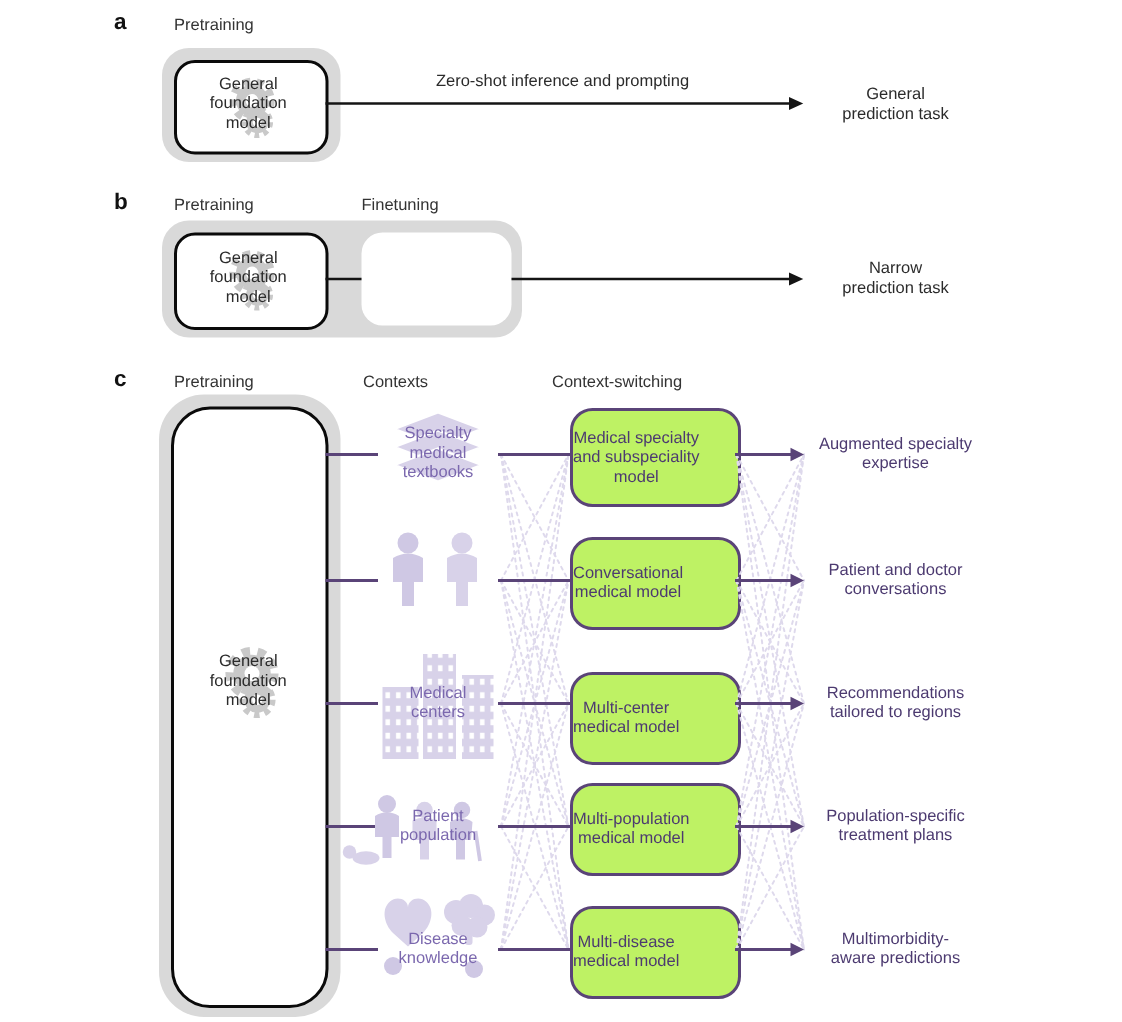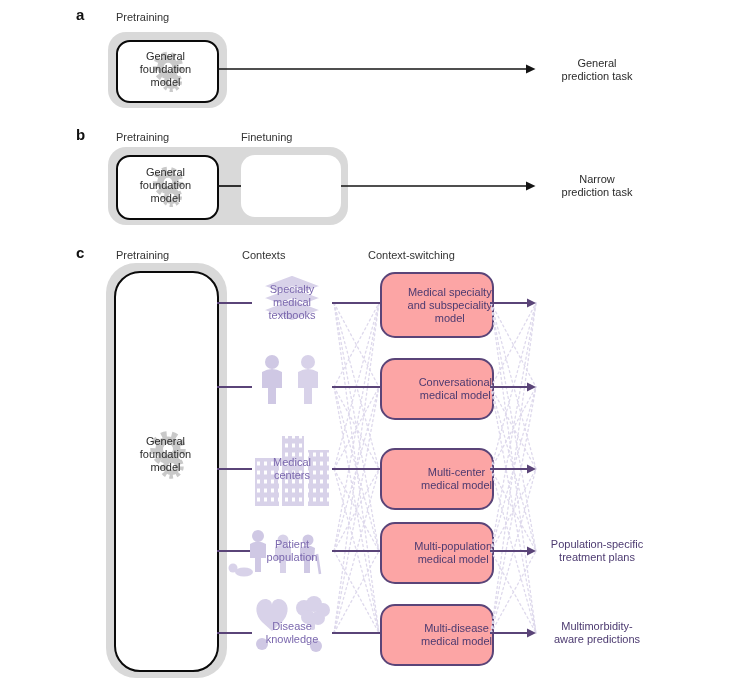--- a/index.html
+++ b/index.html
@@ -5,22 +5,22 @@
   html,body{margin:0;padding:0;background:#ffffff;}
   .fig{position:relative;width:748px;height:681px;background:#fff;
        font-family:"Liberation Sans",sans-serif;overflow:hidden;}
   .txt{position:absolute;white-space:pre-line;text-align:center;line-height:13px;font-size:11px;color:#2b2b2b;z-index:3;}
   .panel-letter{position:absolute;font-weight:bold;font-size:15px;color:#111;z-index:3;}
   .stage-label{position:absolute;font-size:11px;color:#333;z-index:3;}
   .halo{position:absolute;background:#d9d9d9;z-index:0;}
   .whitebox{position:absolute;background:#ffffff;z-index:1;}
   .fd-box{border:2.5px solid #0a0a0a;border-radius:14px;}
   .soft-box{border-radius:14px;}
-  .model-box{position:absolute;left:380px;width:110px;background:#fca5a5;border:2px solid #5a4478;
-             border-radius:15px;z-index:1;display:flex;align-items:center;justify-content:flex-end;}
+  .model-box{position:absolute;left:380px;width:110px;background:#bef264;border:2px solid #5a4478;
+             border-radius:15px;z-index:1;display:flex;align-items:center;justify-content:flex-start;}
   .model-box .txt{position:static;color:#4c3a70;}
   .purple{color:#4c3a70;}
   .ctx{color:#7b68ae;}
   .layer{position:absolute;left:0;top:0;z-index:2;}
   .arrow-label{position:absolute;font-size:11px;color:#2b2b2b;text-align:center;z-index:3;}
 </style>
 </head>
 <body>
 
 <div class="fig">
@@ -220,20 +220,21 @@
       <circle cx="262" cy="644" r="6" fill="#cfc8e4"></circle>
       <circle cx="316" cy="646" r="6" fill="#cfc8e4"></circle>
     </g>
   </svg>
 
   <div class="panel-letter" style="left:76px;top:6px;">a</div>
   <div class="stage-label" style="left:116px;top:11px;width:100px;">Pretraining</div>
   <div class="txt" style="left:116px;top:50px;width:99px;">General
 foundation
 model</div>
+  <div class="arrow-label" style="left:245px;top:48px;width:260px;">Zero-shot inference and prompting</div>
   <div class="txt" style="left:522px;top:57px;width:150px;">General
 prediction task</div>
 
   <div class="panel-letter" style="left:76px;top:126px;">b</div>
   <div class="stage-label" style="left:116px;top:131px;width:100px;">Pretraining</div>
   <div class="stage-label" style="left:241px;top:131px;width:100px;">Finetuning</div>
   <div class="txt" style="left:116px;top:166px;width:99px;">General
 foundation
 model</div>
   <div class="txt" style="left:522px;top:173px;width:150px;">Narrow
@@ -250,18 +251,24 @@
   <div class="txt ctx" style="left:242px;top:283px;width:100px;">Specialty
 medical
 textbooks</div>
   <div class="txt ctx" style="left:242px;top:456px;width:100px;">Medical
 centers</div>
   <div class="txt ctx" style="left:242px;top:538px;width:100px;">Patient
 population</div>
   <div class="txt ctx" style="left:242px;top:620px;width:100px;">Disease
 knowledge</div>
 
+  <div class="txt purple" style="left:522px;top:290px;width:150px;">Augmented specialty
+expertise</div>
+  <div class="txt purple" style="left:522px;top:374px;width:150px;">Patient and doctor
+conversations</div>
+  <div class="txt purple" style="left:522px;top:456px;width:150px;">Recommendations
+tailored to regions</div>
   <div class="txt purple" style="left:522px;top:620px;width:150px;">Multimorbidity-
 aware predictions</div>
   <div class="txt purple" style="left:522px;top:538px;width:150px;">Population-specific
 treatment plans</div>
 
 </div>
 
 </body></html>

